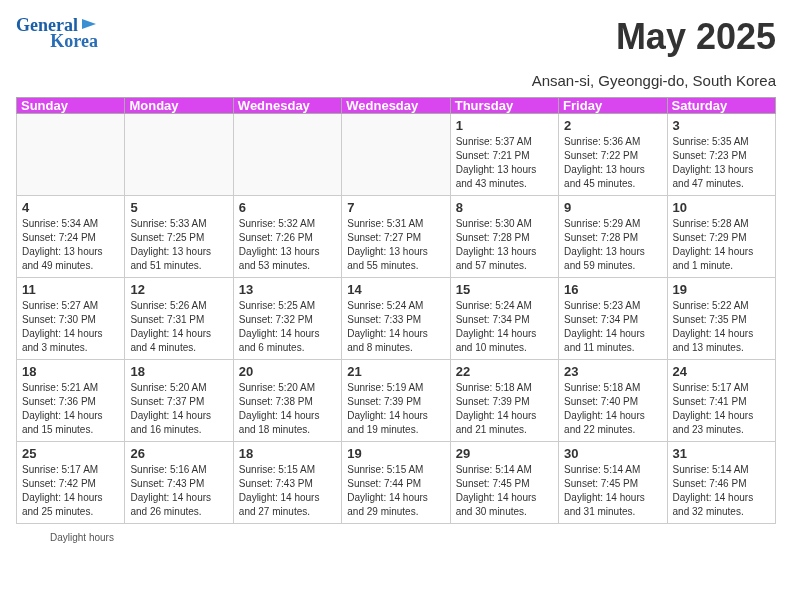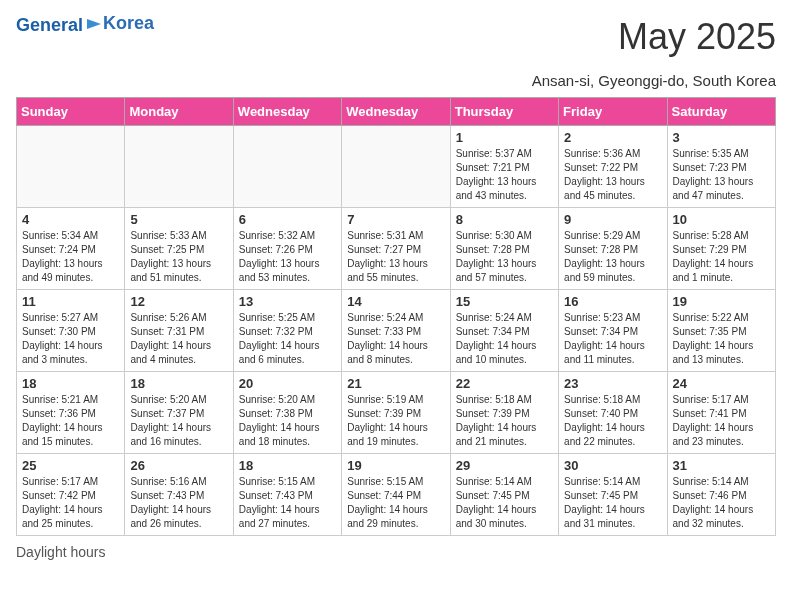--- a/index.html
+++ b/index.html
@@ -11,52 +11,53 @@
       padding: 16px;
     }
     .header {
       display: flex;
       justify-content: space-between;
       align-items: flex-start;
       margin-bottom: 4px;
     }
     .logo {
       display: flex;
-      flex-direction: row;
-      align-items: center;
+      flex-direction: column;
+      align-items: flex-end;
+      font-family: Liberation Serif, serif;
     }
     .logo-text {
       font-size: 18px;
       font-weight: bold;
       color: #333;
       line-height: 1.1;
     }
     .logo-text span.blue { color: #1a5fa8; }
     .title-block { text-align: right; }
     .month-title {
       font-size: 36px;
-      font-weight: normal;
+      font-weight: bold;
       color: #333;
     }
     .subtitle {
       font-size: 15px;
       color: #333;
       margin-top: 14px;
     }
     .calendar {
       width: 100%;
       border-collapse: collapse;
       margin-top: 8px;
     }
     .calendar th {
-      background: #ec4899;
+      background: #d946ef;
       color: #fff;
       font-size: 13px;
       font-weight: bold;
-      padding: 6px 4px;
+      padding: 0 4px;
       text-align: left;
       border: 1px solid #aaa;
     }
     .calendar td {
       border: 1px solid #ccc;
       vertical-align: top;
       padding: 4px 5px;
       width: 108px;
       min-height: 80px;
       background: #fff;
@@ -70,22 +71,23 @@
       margin-bottom: 2px;
       display: block;
     }
     .day-info {
       font-size: 10px;
       line-height: 1.4;
       color: #333;
     }
     .footer {
       margin-top: 8px;
-      font-size: 14px;
+      font-size: 10px;
       color: #555;
+      margin-left: 34px;
     }
   </style>
 </head>
 <body>
 
 <div class="header">
   <div class="logo">
     <div style="display:flex; align-items:center;">
       <span class="logo-text">
         <span class="blue">General</span>

